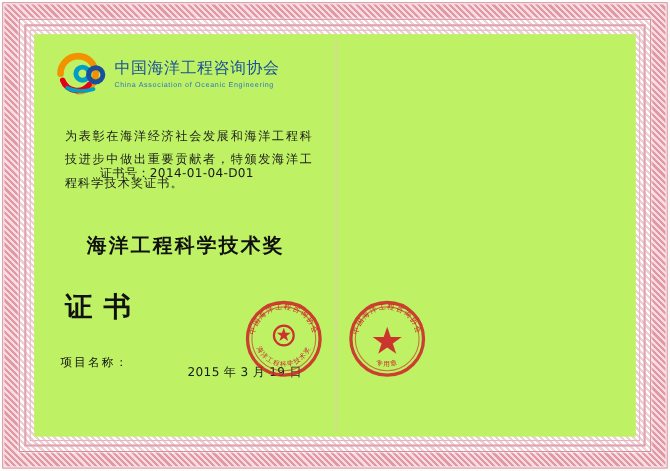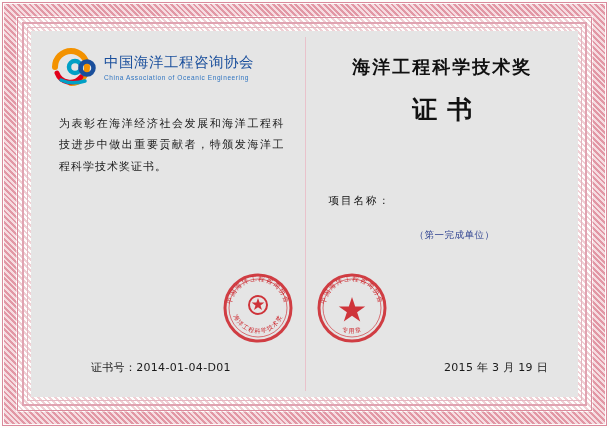--- a/index.html
+++ b/index.html
@@ -69,23 +69,24 @@
     border: 1px solid #e4b6c0;
     box-sizing: border-box;
   }
 
   .paper {
     position: absolute;
     left: 31px;
     top: 31px;
     right: 31px;
     bottom: 31px;
-    background: #e5e5e5;
+    background: #bef264;
     box-sizing: border-box;
     display: flex;
+    flex-direction: column;
   }
 
   
   .divider {
     position: absolute;
     left: 50%;
     top: 6px;
     bottom: 6px;
     width: 1px;
     background: #e9c2cb;
@@ -166,27 +167,26 @@
   .award-title {
     text-align: center;
     font-family: "DejaVu Sans", sans-serif;
     font-size: 18px;
     color: #111;
     letter-spacing: 2px;
     margin-top: 8px;
     font-weight: bold;
   }
   .cert-word {
-    text-align: center;
     font-family: "DejaVu Sans", sans-serif;
     font-size: 25px;
     color: #111;
     letter-spacing: 10px;
     font-weight: bold;
-    margin-top: 14px;
+    margin-top: 27px;
     padding-left: 10px;
   }
 
   .fields {
     margin-top: 28px;
     padding-left: 6px;
   }
   .field-row {
     display: flex;
     align-items: baseline;
@@ -194,21 +194,20 @@
     font-family: "DejaVu Sans", sans-serif;
   }
   .field-label {
     font-size: 10.5px;
     color: #111;
     letter-spacing: 2px;
     white-space: nowrap;
     width: 74px;
     flex: 0 0 auto;
     text-align: justify;
-    margin-top: 40px;
   }
   .field-value {
     font-size: 10.5px;
     color: #2b3f8f;
     letter-spacing: 0.5px;
     white-space: nowrap;
   }
   .field-value.red {
     color: #8c1f2a;
   }
@@ -295,21 +294,20 @@
       <div class="award-title">海洋工程科学技术奖</div>
       <div class="cert-word">证书</div>
 
       <div class="fields">
 
         <div class="field-row">
           <div class="field-label">项目名称：</div>
         </div>
 
 
-        <div class="field-sub">（第一完成单位）</div>
       </div>
 
       <div class="issue-date">2015 年 3 月 19 日</div>
     </div>
 
     <div class="seals">
 
       <div class="seal">
         <svg width="74" height="74" viewBox="0 0 74 74">
           <circle cx="37" cy="37" r="33" fill="none" stroke="#cc2027" stroke-width="3" opacity="0.85"></circle>

